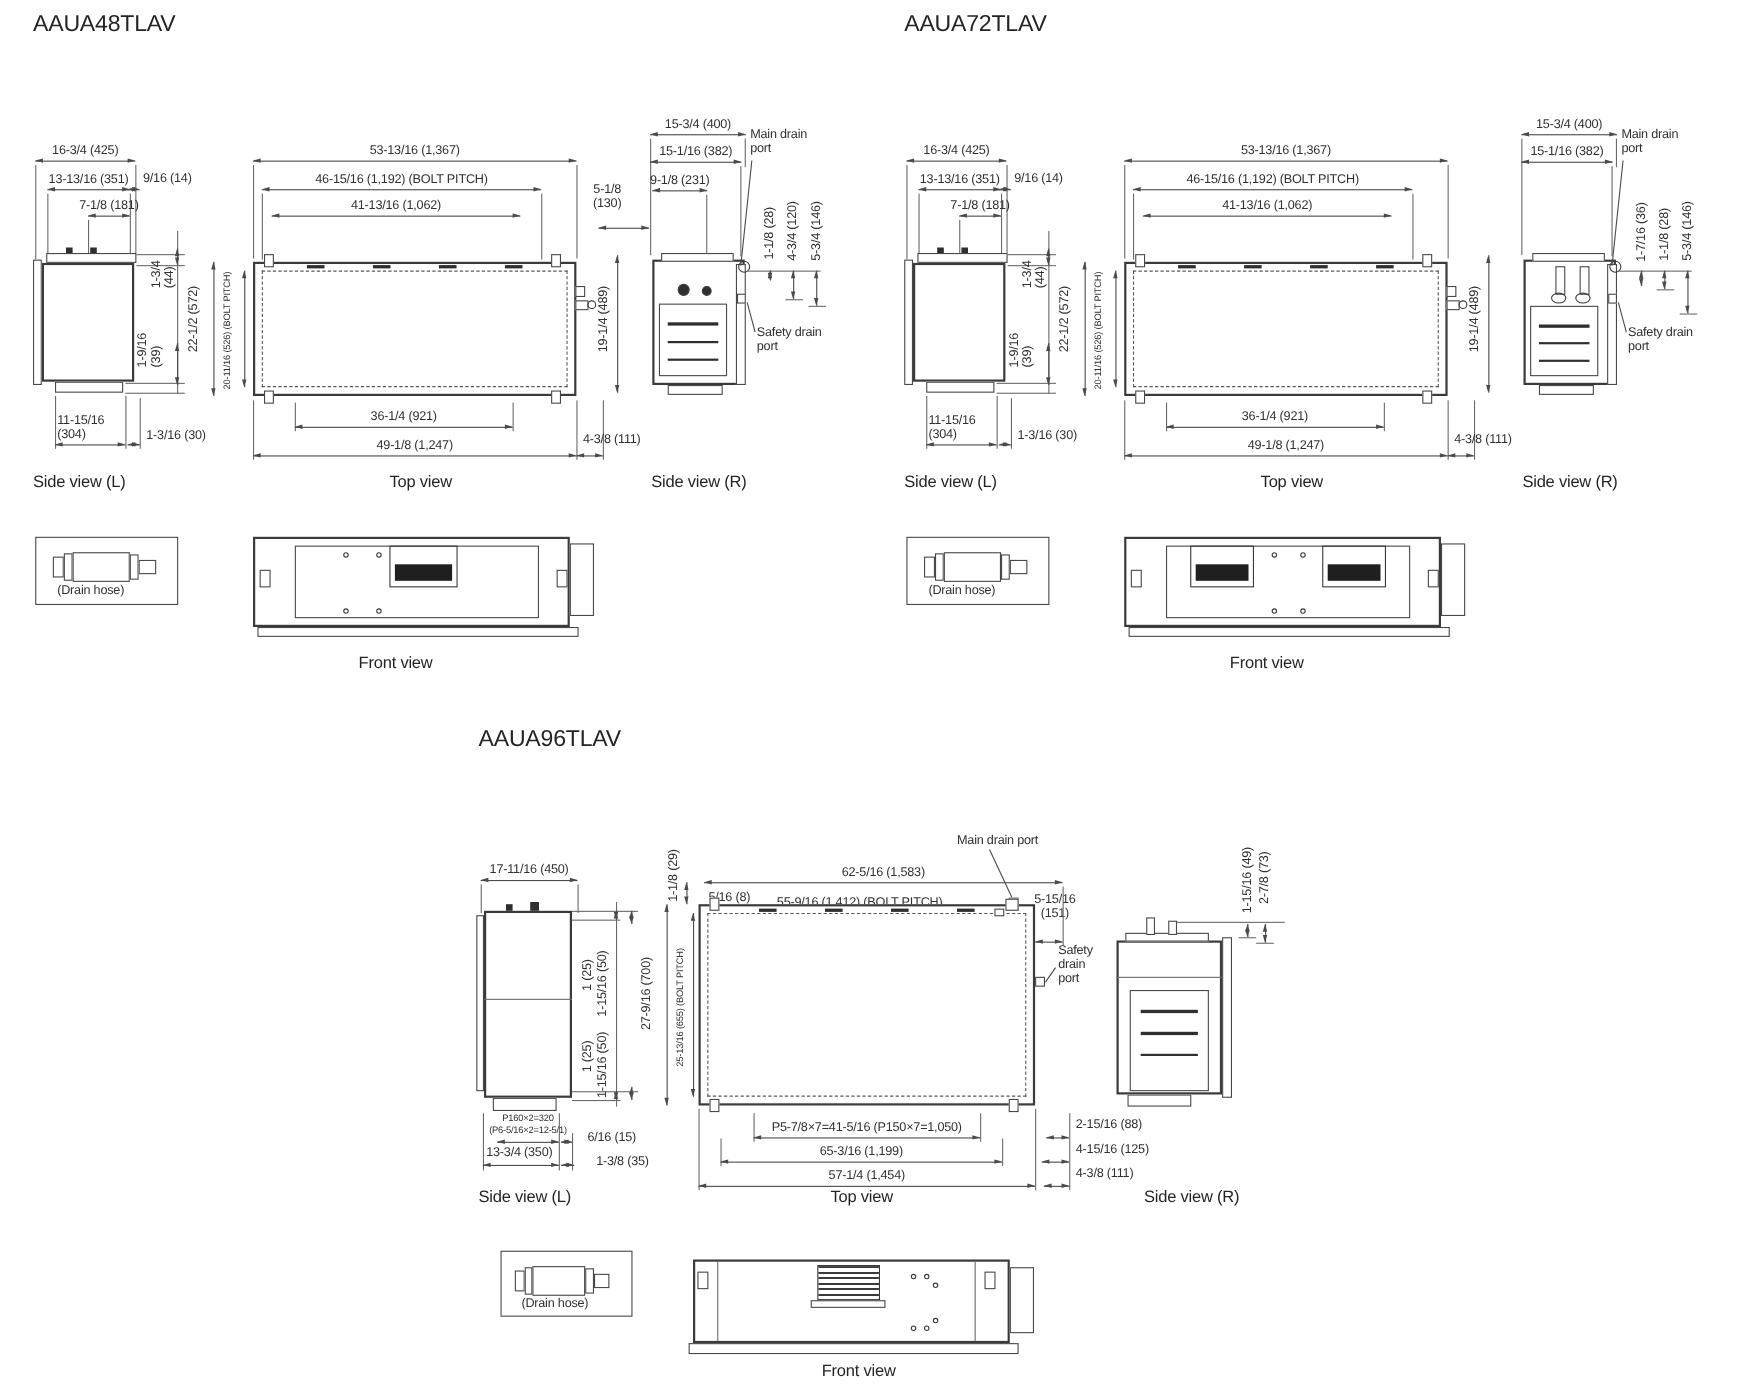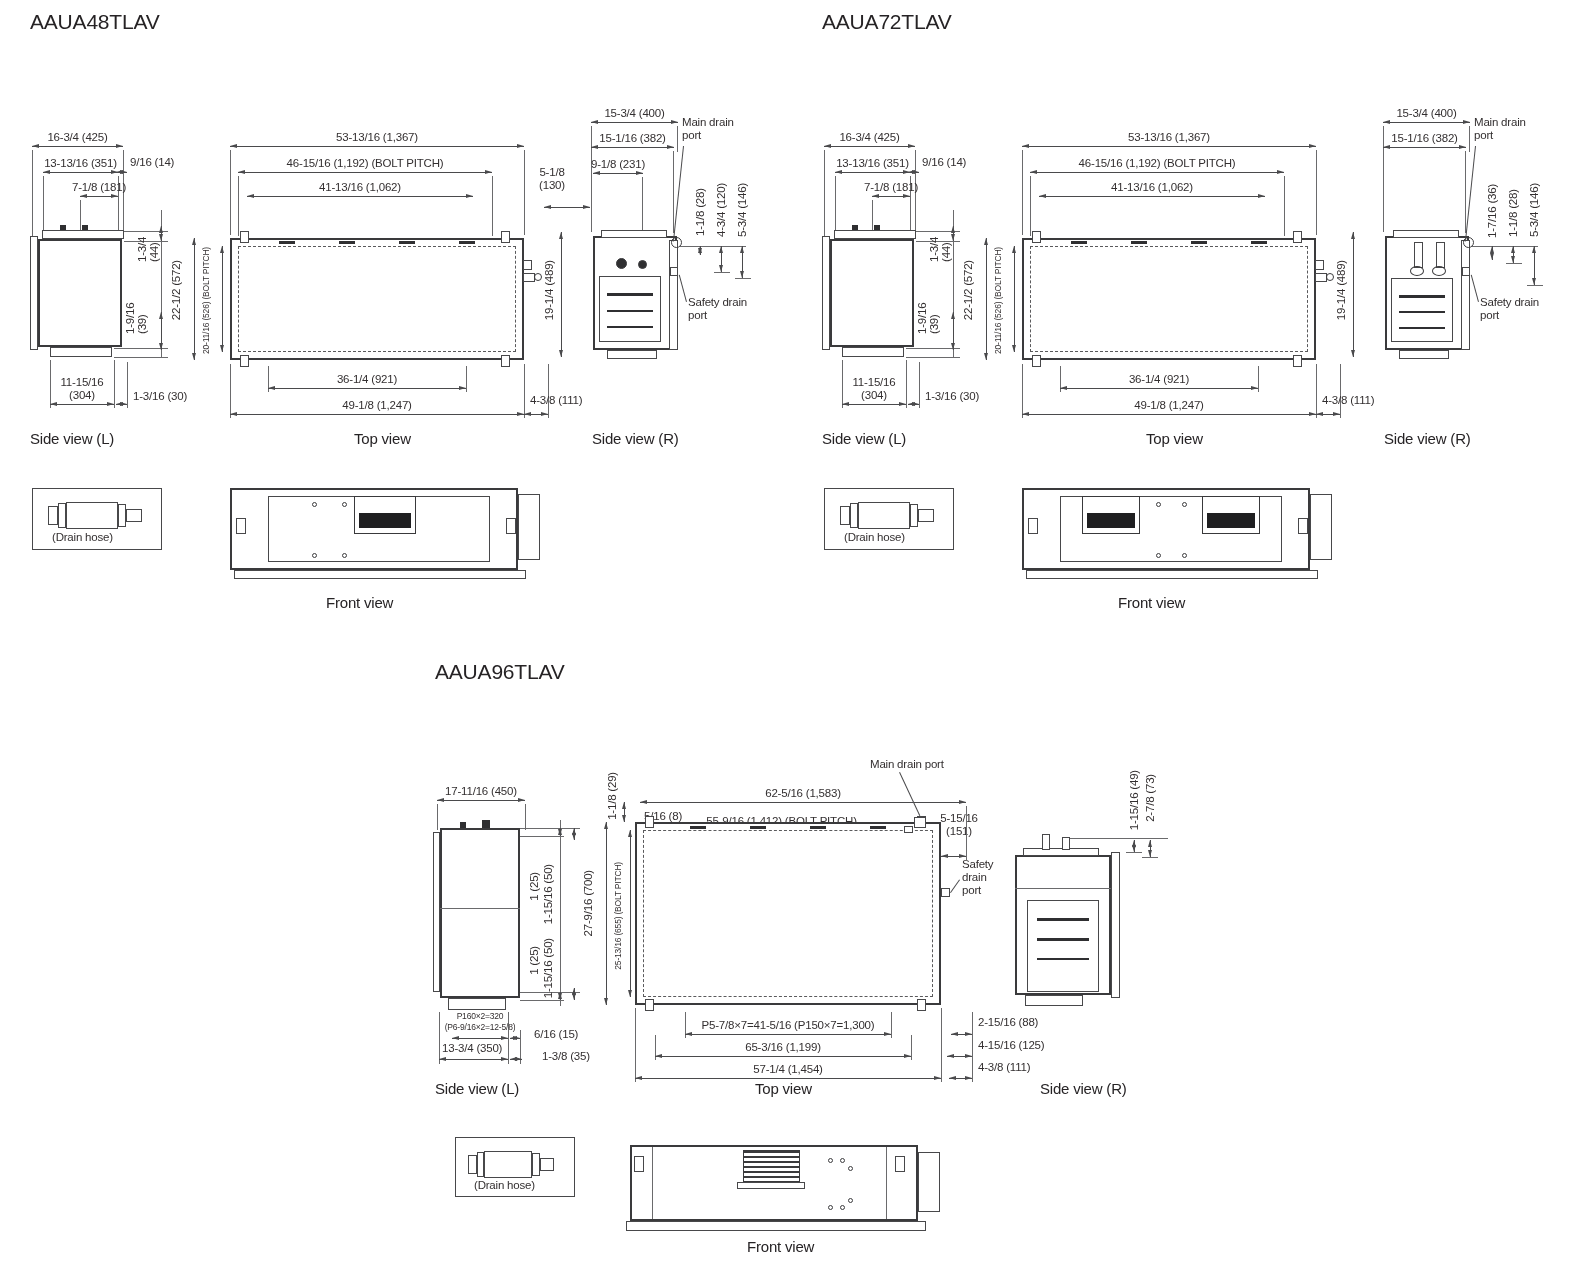--- a/index.html
+++ b/index.html
@@ -13,21 +13,21 @@
   .l.w { white-space:normal; text-align:center; }
   .l.ctr { transform:translateX(-50%); text-align:center; }
   .l.ps { font-size:8.5px; }
   .v { position:absolute; writing-mode:vertical-rl; transform:rotate(180deg); font-size:11.5px; line-height:1.08; color:var(--tc); letter-spacing:-0.2px; white-space:nowrap; }
   .v.wrap { white-space:normal; }
   .v.s { font-size:8.5px; }
   .hd { position:absolute; height:0; border-top:1px solid var(--lc); }
   .hd::before { content:""; position:absolute; left:0; top:-3px; border-top:2.5px solid transparent; border-bottom:2.5px solid transparent; border-right:7px solid var(--lc); }
   .hd::after  { content:""; position:absolute; right:0; top:-3px; border-top:2.5px solid transparent; border-bottom:2.5px solid transparent; border-left:7px solid var(--lc); }
   .hd > span { position:absolute; left:50%; bottom:3px; transform:translateX(-50%); font-size:11.5px; line-height:1.12; white-space:nowrap; color:var(--tc); letter-spacing:-0.2px; }
-  .hd > span.w { white-space:normal; text-align:center; }
+  .hd > span.w { white-space:normal; }
   .vd { position:absolute; width:0; border-left:1px solid var(--lc); }
   .vd::before { content:""; position:absolute; top:0; left:-3px; border-left:2.5px solid transparent; border-right:2.5px solid transparent; border-bottom:7px solid var(--lc); }
   .vd::after  { content:""; position:absolute; bottom:0; left:-3px; border-left:2.5px solid transparent; border-right:2.5px solid transparent; border-top:7px solid var(--lc); }
   .xv { position:absolute; width:0; border-left:1px solid #6a6a6c; }
   .xh { position:absolute; height:0; border-top:1px solid #6a6a6c; }
   .r { position:absolute; border:1.2px solid #48484a; background:#fff; }
   .rt { border:2px solid #3a3a3c; }
   .dash { position:absolute; border:1px dashed #5a5a5c; }
   .f { position:absolute; background:#2f2f31; }
   .circ { position:absolute; border:1.2px solid #3c3c3e; border-radius:50%; }
@@ -405,21 +405,21 @@
     <div class="vd" style="left:144px;top:328px;height:12px"></div>
     <div class="v" style="left:98px;top:212px">1 (25)</div>
     <div class="v" style="left:112px;top:204px">1-15/16 (50)</div>
     <div class="v" style="left:98px;top:286px">1 (25)</div>
     <div class="v" style="left:112px;top:278px">1-15/16 (50)</div>
 
     <div class="xv" style="left:9px;top:352px;height:52px"></div>
     <div class="xv" style="left:78px;top:352px;height:52px"></div>
     <div class="xv" style="left:90px;top:370px;height:34px"></div>
     <div class="l ps ctr" style="left:50px;top:352px">P160×2=320</div>
-    <div class="l ps ctr" style="left:50px;top:363px">(P6-9/16×2=12-5/8)</div>
+    <div class="l ps ctr" style="left:50px;top:363px">(P6-5/16×2=12-5/1)</div>
     <div class="hd" style="left:22px;top:378px;width:56px"></div>
     <div class="l" style="left:12px;top:382px">13-3/4 (350)</div>
     <div class="hd" style="left:9px;top:399px;width:69px"></div>
     <div class="hd" style="left:80px;top:378px;width:10px"></div>
     <div class="hd" style="left:80px;top:399px;width:12px"></div>
     <div class="l" style="left:104px;top:368px">6/16 (15)</div>
     <div class="l" style="left:112px;top:390px">1-3/8 (35)</div>
 
     <div class="hd" style="left:210px;top:142px;width:326px">
         <span>62-5/16 (1,583)</span>
@@ -462,21 +462,21 @@
     <div class="ldr" style="left:530px;top:220px;width:16px;transform:rotate(125deg)"></div>
 
     <div class="xv" style="left:205px;top:348px;height:74px"></div>
     <div class="xv" style="left:255px;top:352px;height:26px"></div>
     <div class="xv" style="left:461px;top:352px;height:26px"></div>
     <div class="xv" style="left:225px;top:375px;height:25px"></div>
     <div class="xv" style="left:481px;top:375px;height:25px"></div>
     <div class="xv" style="left:511px;top:348px;height:74px"></div>
     <div class="xv" style="left:542px;top:352px;height:70px"></div>
     <div class="hd" style="left:255px;top:374px;width:206px">
-        <span>P5-7/8×7=41-5/16 (P150×7=1,300)</span>
+        <span>P5-7/8×7=41-5/16 (P150×7=1,050)</span>
       </div>
     <div class="hd" style="left:225px;top:396px;width:256px">
         <span>65-3/16 (1,199)</span>
       </div>
     <div class="hd" style="left:205px;top:418px;width:306px">
         <span>57-1/4 (1,454)</span>
       </div>
     <div class="hd" style="left:521px;top:374px;width:21px"></div>
     <div class="hd" style="left:517px;top:396px;width:25px"></div>
     <div class="hd" style="left:519px;top:418px;width:23px"></div>

